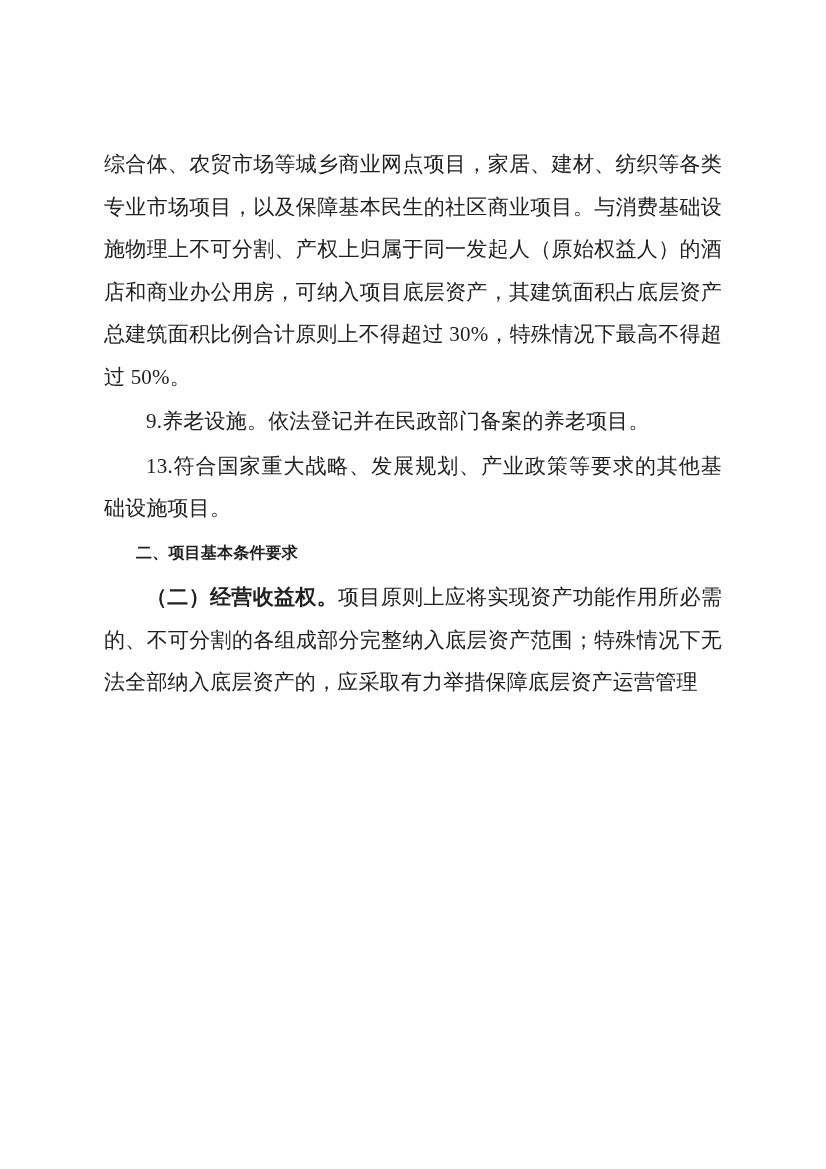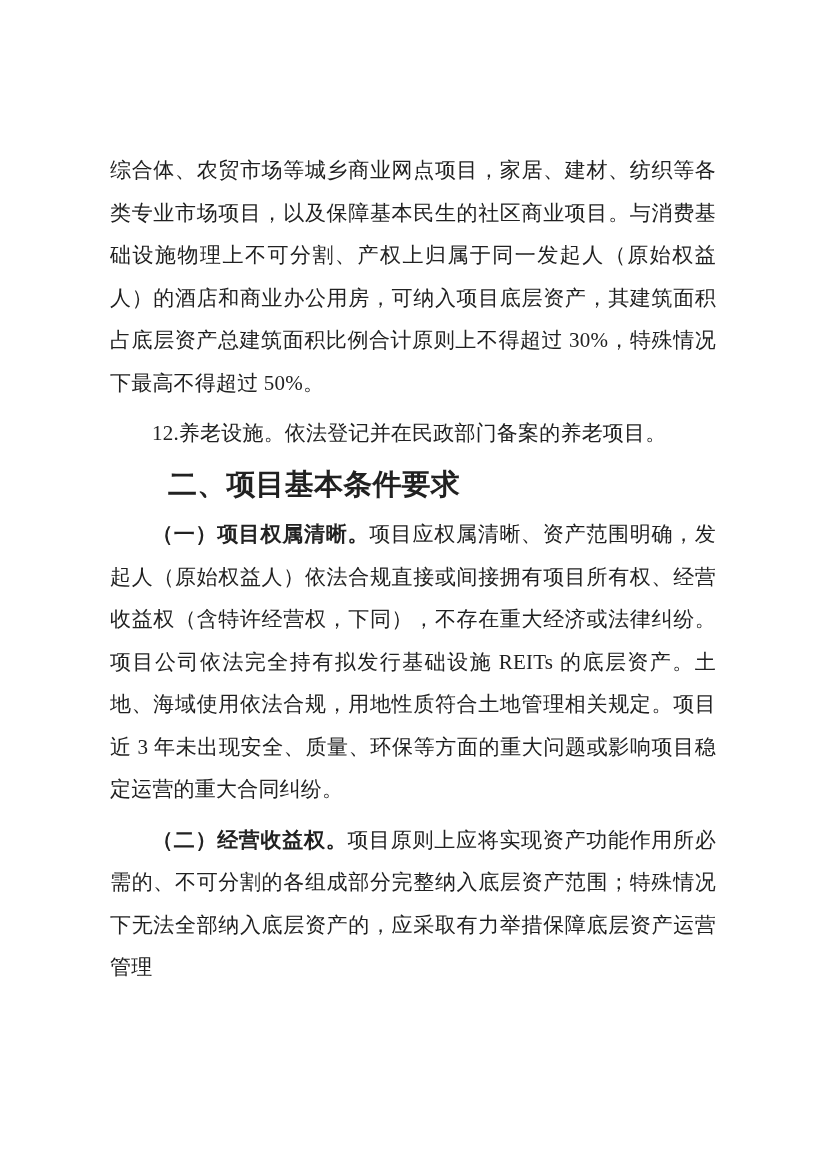--- a/index.html
+++ b/index.html
@@ -22,39 +22,39 @@
     font-family: "Liberation Serif", "DejaVu Serif", serif;
     font-size: 21px;
     line-height: 42.5px;
     color: #212121;
     text-align: justify;
     text-align-last: left;
     text-justify: inter-character;
     letter-spacing: 0.2px;
   }
   .content p {
-    margin: 8px;
+    margin: 2px;
     padding: 0;
   }
   .content p.indent {
     text-indent: 2em;
   }
   .content p.heading {
     font-family: "Liberation Sans", "DejaVu Sans", sans-serif;
     font-weight: bold;
-    font-size: 29px;
+    font-size: 16px;
   }
   .content .lead {
     font-weight: bold;
   }
 </style>
 </head>
 <body>
 
 <div class="page">
   <div class="content">
       <p class="body">综合体、农贸市场等城乡商业网点项目，家居、建材、纺织等各类专业市场项目，以及保障基本民生的社区商业项目。与消费基础设施物理上不可分割、产权上归属于同一发起人（原始权益人）的酒店和商业办公用房，可纳入项目底层资产，其建筑面积占底层资产总建筑面积比例合计原则上不得超过 30%，特殊情况下最高不得超过 50%。</p>
-      <p class="body indent">12.养老设施。依法登记并在民政部门备案的养老项目。</p>
+      <p class="body indent">9.养老设施。依法登记并在民政部门备案的养老项目。</p>
+      <p class="body indent">13.符合国家重大战略、发展规划、产业政策等要求的其他基础设施项目。</p>
       <p class="heading indent">二、项目基本条件要求</p>
-      <p class="body indent"><strong class="lead">（一）项目权属清晰。</strong>项目应权属清晰、资产范围明确，发起人（原始权益人）依法合规直接或间接拥有项目所有权、经营收益权（含特许经营权，下同），不存在重大经济或法律纠纷。项目公司依法完全持有拟发行基础设施 REITs 的底层资产。土地、海域使用依法合规，用地性质符合土地管理相关规定。项目近 3 年未出现安全、质量、环保等方面的重大问题或影响项目稳定运营的重大合同纠纷。</p>
       <p class="body indent"><strong class="lead">（二）经营收益权。</strong>项目原则上应将实现资产功能作用所必需的、不可分割的各组成部分完整纳入底层资产范围；特殊情况下无法全部纳入底层资产的，应采取有力举措保障底层资产运营管理</p>
     </div>
 </div>
 
 </body></html>

